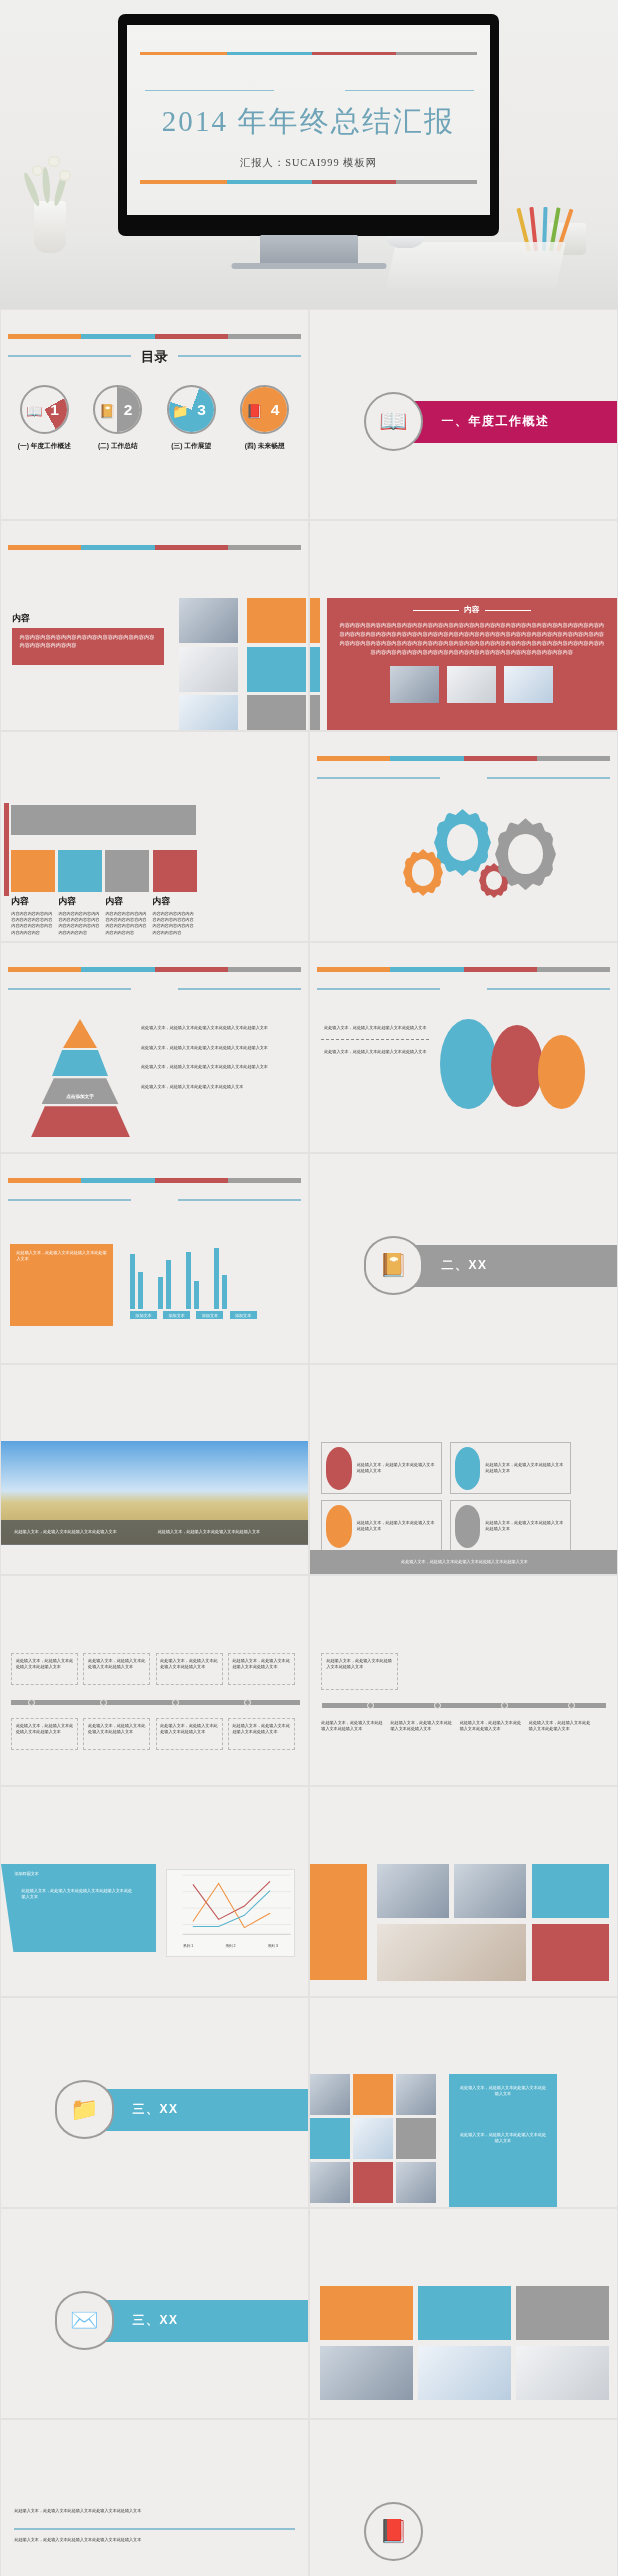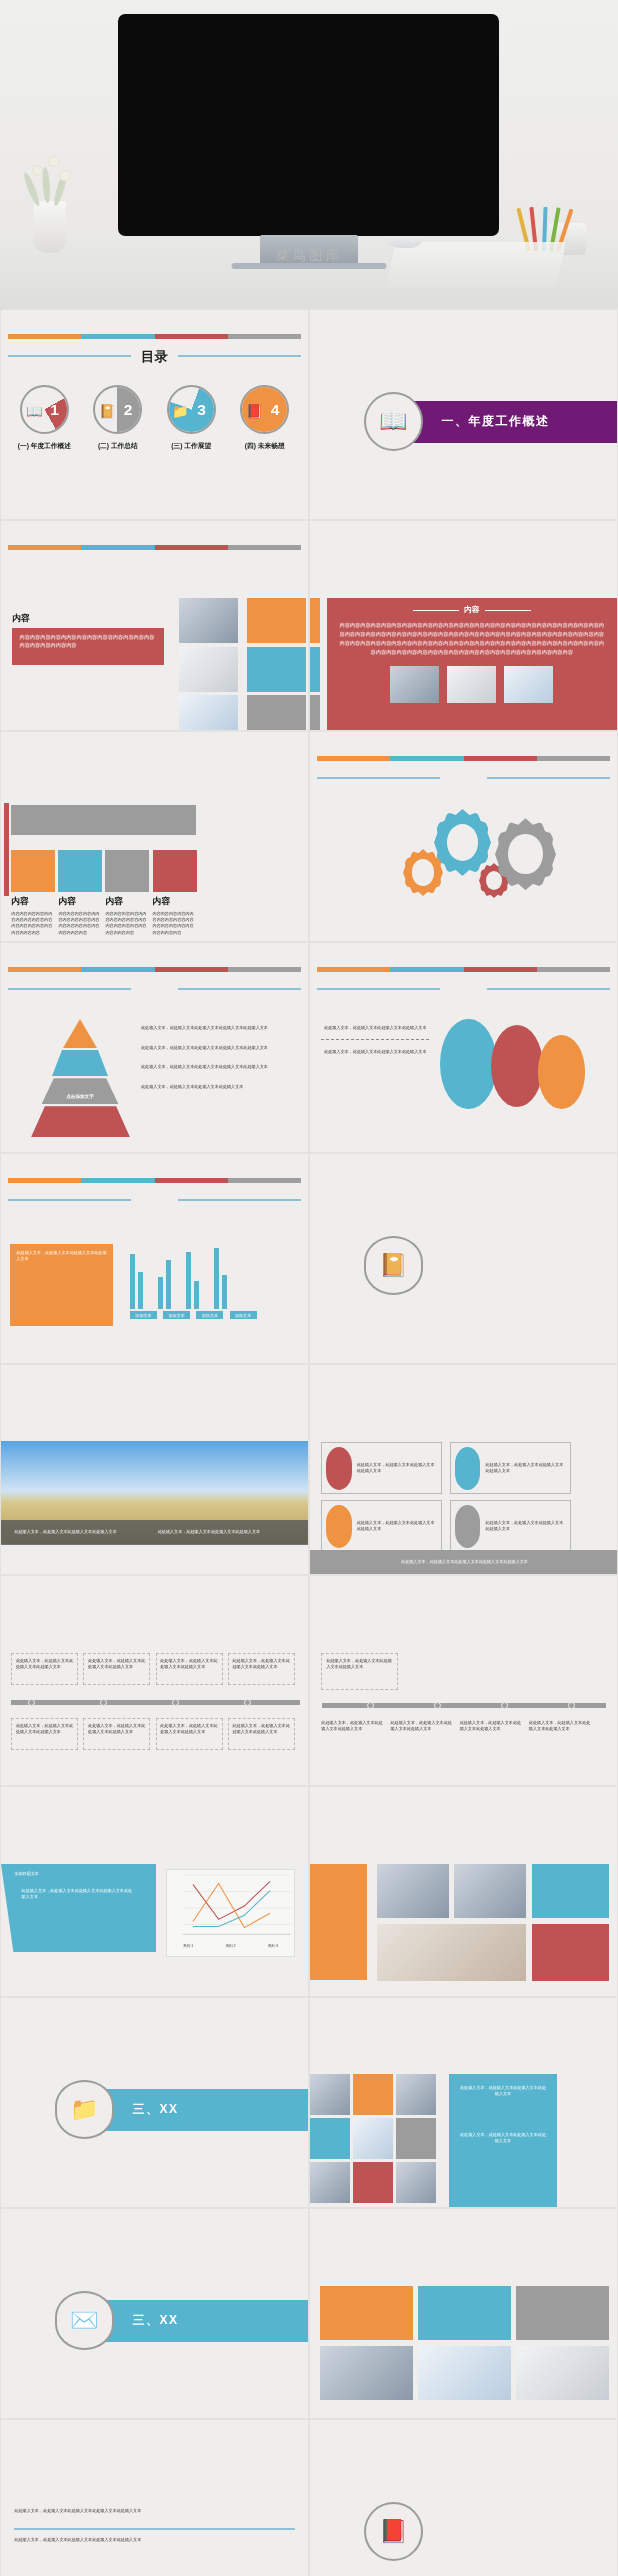--- a/index.html
+++ b/index.html
@@ -79,21 +79,21 @@
   .sec-title { position:absolute; left:50%; transform:translateX(-50%); top:38px;
       font-size:13.4px; font-weight:bold; color:#1f1f1f; background:#efeeec; padding:0 7.2px; }
 
   
   .divider-row { position:absolute; left:54px; top:82px; display:flex; align-items:center; }
   .div-circle { width:59px; height:59px; border-radius:50%; border:2.6px solid #9c9c9c;
       background:#efeeec; display:flex; align-items:center; justify-content:center;
       font-size:23px; z-index:2; }
   .div-bar { height:42px; margin-left:-21.6px; padding-left:40px; display:flex; align-items:center;
       width:216px; color:#fff; font-size:12px; font-weight:bold; letter-spacing:1.5px; }
-  .div-bar.red{background:#701a75;} .div-bar.gray{background:#9c9c9c;}
+  .div-bar.red{background:#be185d;} .div-bar.gray{background:#9c9c9c;}
   .div-bar.blue{background:#56b4ce;} .div-bar.orange{background:#ef9242;}
 
   
   .toc-row { position:absolute; left:11.3px; right:11.3px; top:75px; display:flex;
       justify-content:space-between; }
   .toc-item { width:64px; text-align:center; }
   .toc-c { width:49px; height:49px; margin:0 auto; border-radius:50%;
       border:2.6px solid #9c9c9c; position:relative; background:#efeeec; overflow:hidden;
       display:flex; align-items:center; justify-content:center; }
   .toc-c .wedge { position:absolute; inset:0; }
@@ -160,24 +160,41 @@
       <i style="left:14.4px; background:#d9534f; transform:rotate(-6deg);"></i>
       <i style="left:21.6px; background:#5bb3d0; transform:rotate(2deg);"></i>
       <i style="left:29px; background:#7cb342; transform:rotate(10deg);"></i>
       <i style="left:36px; background:#ef9242; transform:rotate(18deg);"></i>
     </div>
     <div class="kbd"></div>
     <div class="mouse"></div>
 
     <div class="monitor">
       <div class="bezel"></div>
+      <div class="screen">
+        <div class="sbar top">
+          <i class="o" style="flex:0 0 26%"></i>
+            <i class="b" style="flex:0 0 25%"></i>
+          <i class="r" style="flex:0 0 25%"></i>
+            <i class="g" style="flex:0 0 24%"></i>
+        </div>
+        <div class="rule" style="left:17.5px; top:65px; width:129px;"></div>
+        <div class="rule" style="right:15.5px; top:65px; width:129px;"></div>
+        <div class="hero-title">2014 年年终总结汇报</div>
+        <div class="hero-sub">汇报人：SUCAI999  模板网</div>
+        <div class="sbar" style="bottom:31px;">
+          <i class="o" style="flex:0 0 26%"></i>
+            <i class="b" style="flex:0 0 25%"></i>
+          <i class="r" style="flex:0 0 25%"></i>
+            <i class="g" style="flex:0 0 24%"></i>
+        </div>
+      </div>
       <div class="stand"></div>
       <div class="base"></div>
     </div>
-    <div class="wm">菜鸟图库</div>
   </div>
 
   <div class="grid">
 
     <div class="slide">
       <div class="topbar">
           <i class="o"></i>
           <i class="b"></i>
           <i class="r"></i>
           <i class="g"></i>
@@ -406,20 +423,23 @@
           <span class="chiplabel" style="width:27px;">添加文本</span>
           <span class="chiplabel" style="width:27px;">添加文本</span>
           <span class="chiplabel" style="width:27px;">添加文本</span>
         </div>
       </div>
     </div>
 
     <div class="slide">
       <div class="divider-row">
         <div class="div-circle" style="border-radius:50%/44%;">📔</div>
+        <div class="div-bar gray">
+          <span>二、XX</span>
+        </div>
       </div>
     </div>
 
     <div class="slide">
       <div class="blk ph field" style="left:0; top:76px; width:309px; height:103px;"></div>
       <div class="blk" style="left:0; top:155px; width:309px; height:25px; background:rgba(80,84,88,.78); display:flex; align-items:center; gap:41px; padding:0 13.4px;">
         <span class="tiny w">此处输入文本，此处输入文本此处输入文本此处输入文本</span>
         <span class="tiny w">此处输入文本，此处输入文本此处输入文本此处输入文本</span>
       </div>
     </div>

